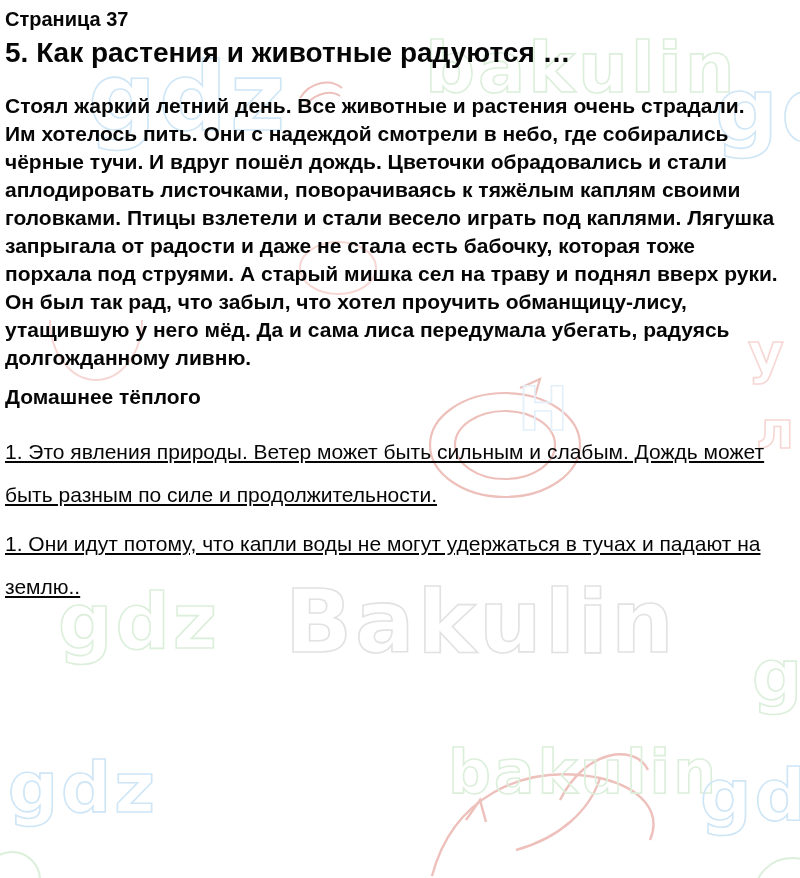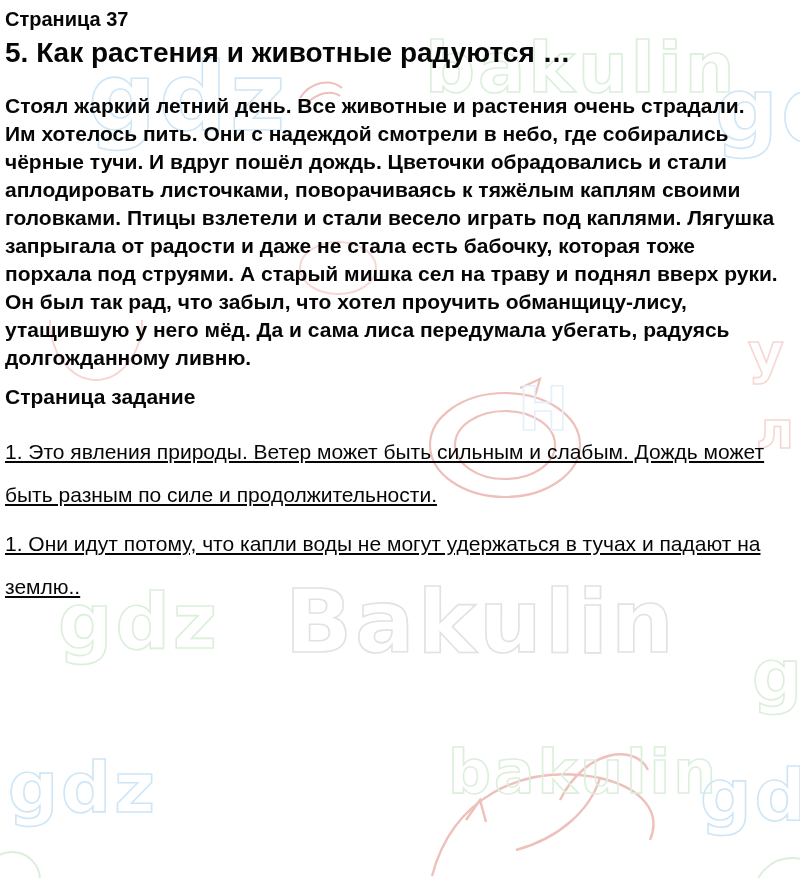--- a/index.html
+++ b/index.html
@@ -65,20 +65,20 @@
 
   <main class="content">
     <h1 class="page-title">Страница 37</h1>
 
     <h2 class="q-heading">5. Как растения и животные радуются …</h2>
 
     <p class="body-text">Стоял жаркий летний день. Все животные и растения очень страдали. Им хотелось пить. Они с надеждой смотрели в небо, где собирались чёрные тучи. И вдруг пошёл дождь. Цветочки обрадовались и стали аплодировать листочками, поворачиваясь к тяжёлым каплям своими головками. Птицы взлетели и стали весело играть под каплями. Лягушка запрыгала от радости и даже не стала есть бабочку, которая тоже порхала под струями. А старый мишка сел на траву и поднял вверх руки. Он был так рад, что забыл, что хотел проучить обманщицу-лису, утащившую у него мёд. Да и сама лиса передумала убегать, радуясь долгожданному ливню.</p>
 
 
 
-    <h2 class="hw-heading">Страница задание</h2>
+    <h2 class="hw-heading">Домашнее тёплого</h2>
 
     <p class="hw-answer first">1. Это явления природы. Ветер может быть сильным и слабым. Дождь может быть разным по силе и продолжительности.</p>
 
     <p class="hw-answer">1. Они идут потому, что капли воды не могут удержаться в тучах и падают на землю..</p>
 
   </main>
 </div>
 
 </body></html>

